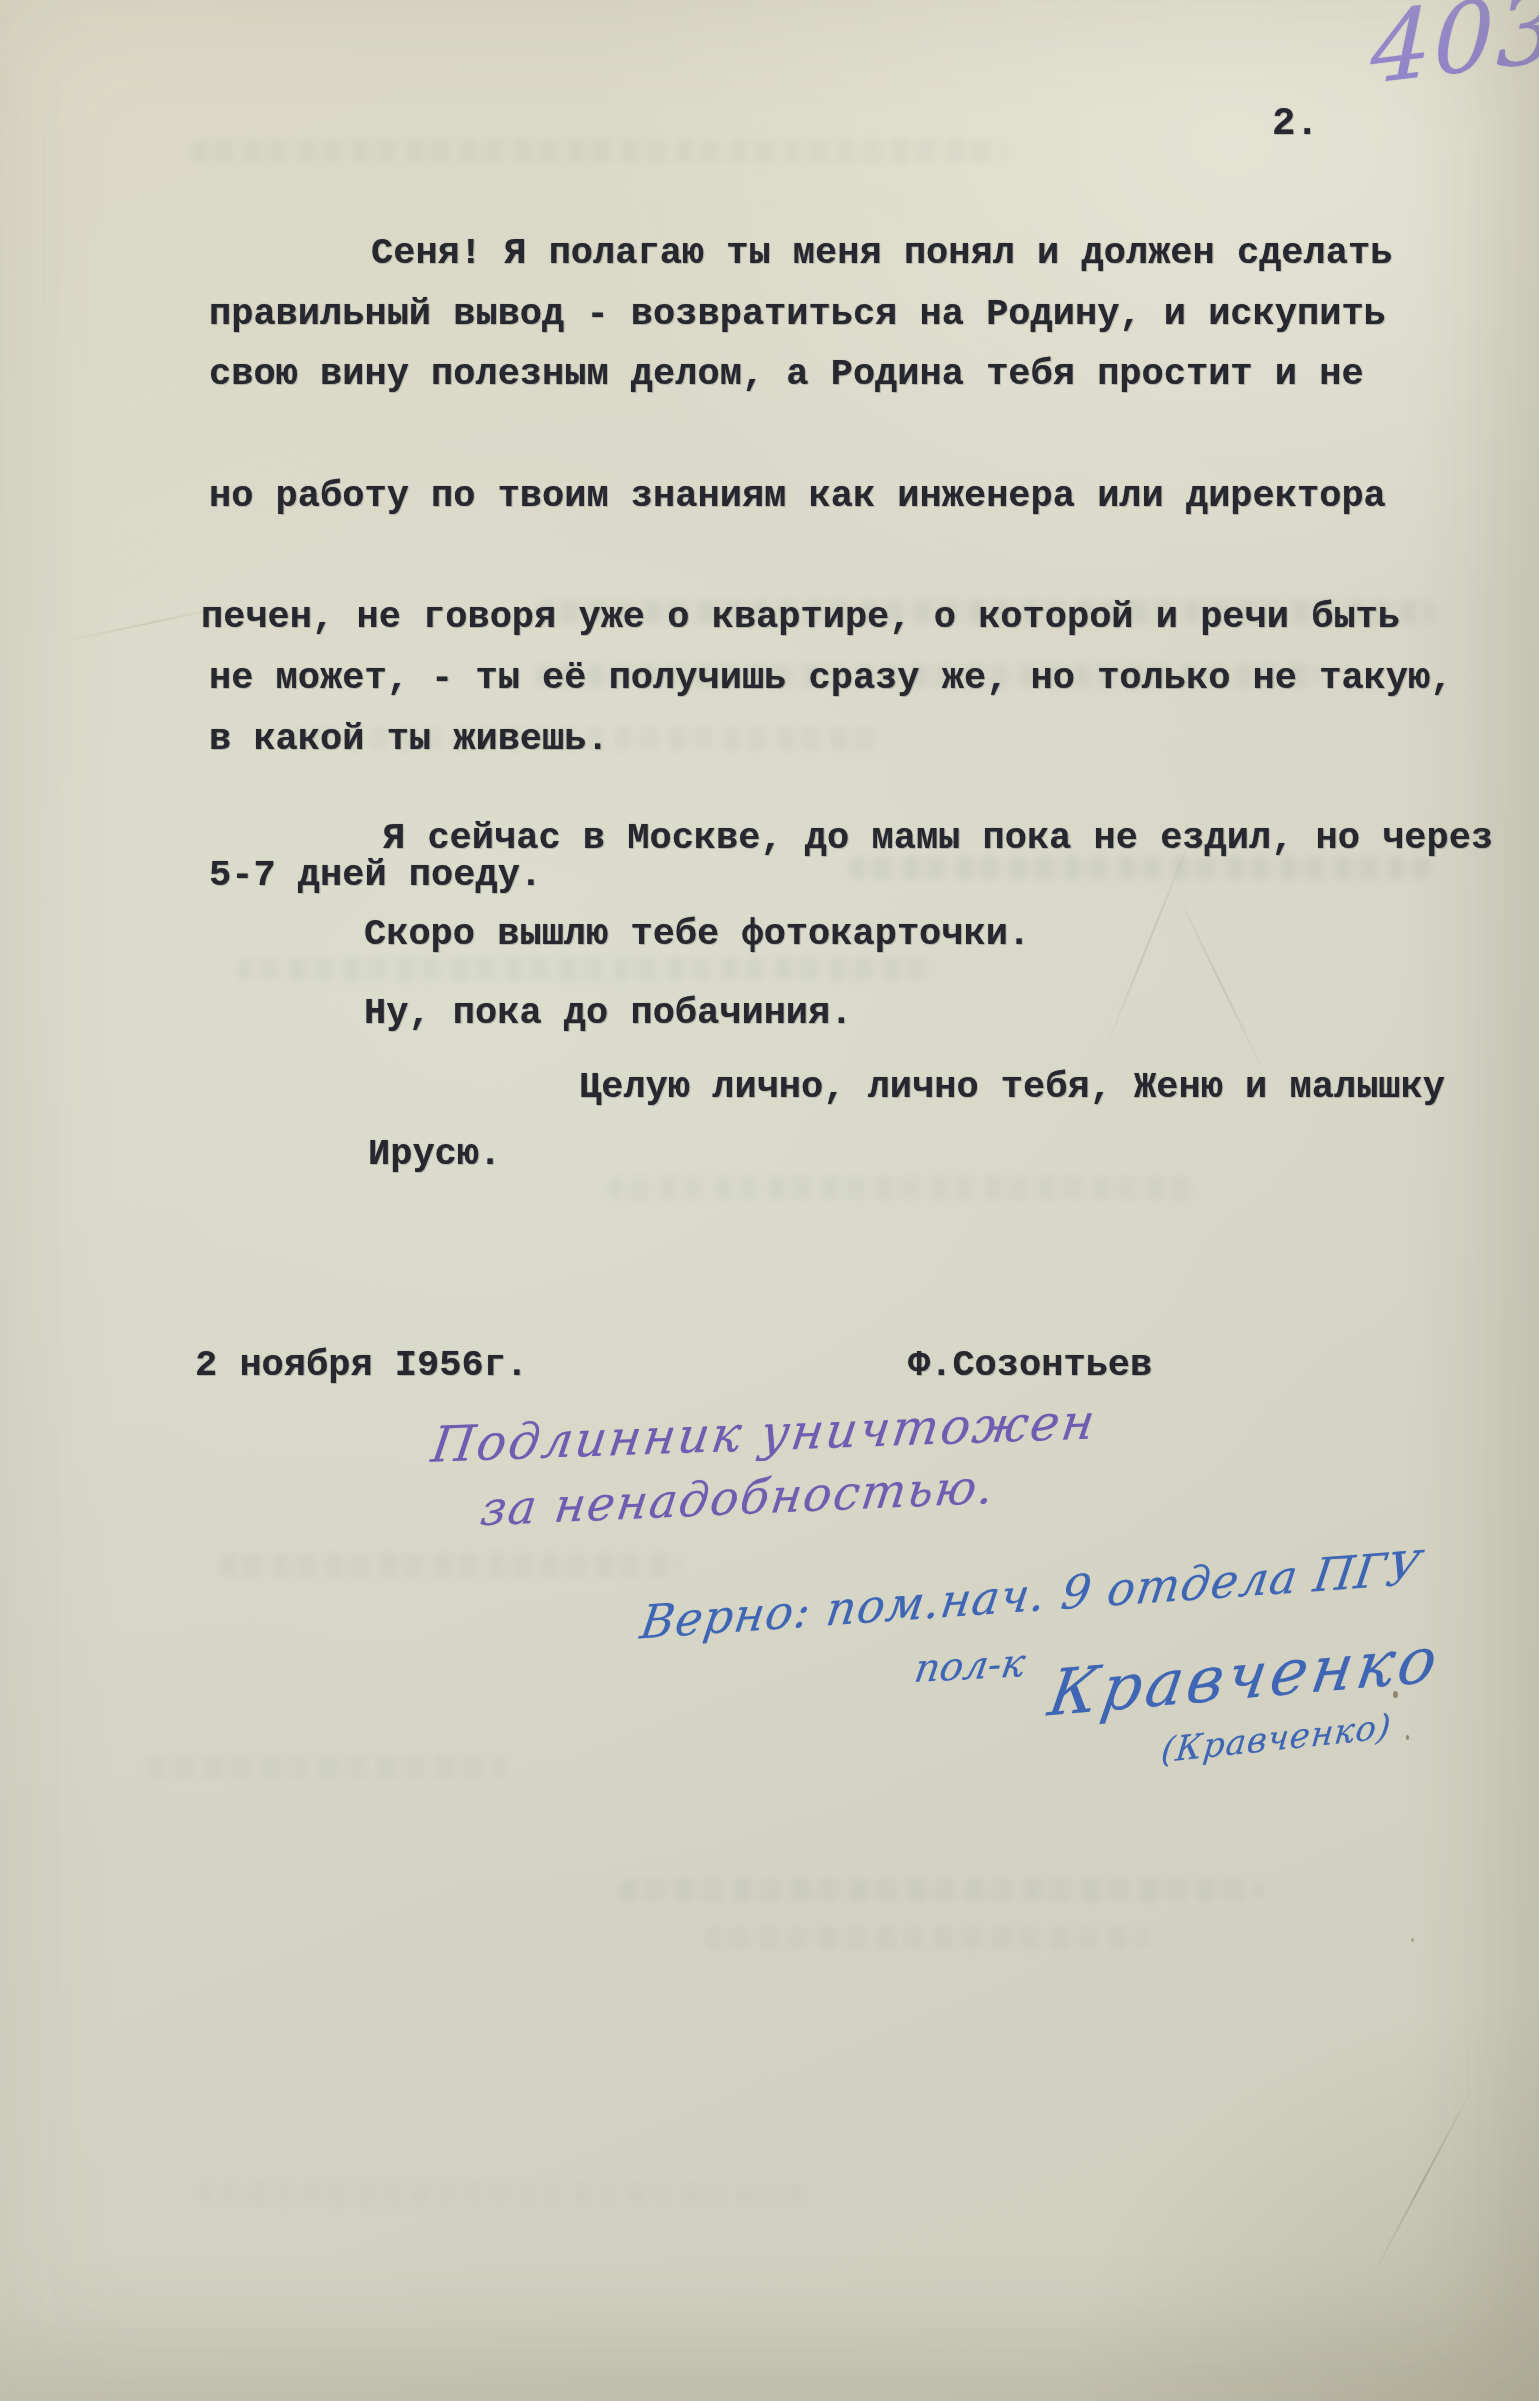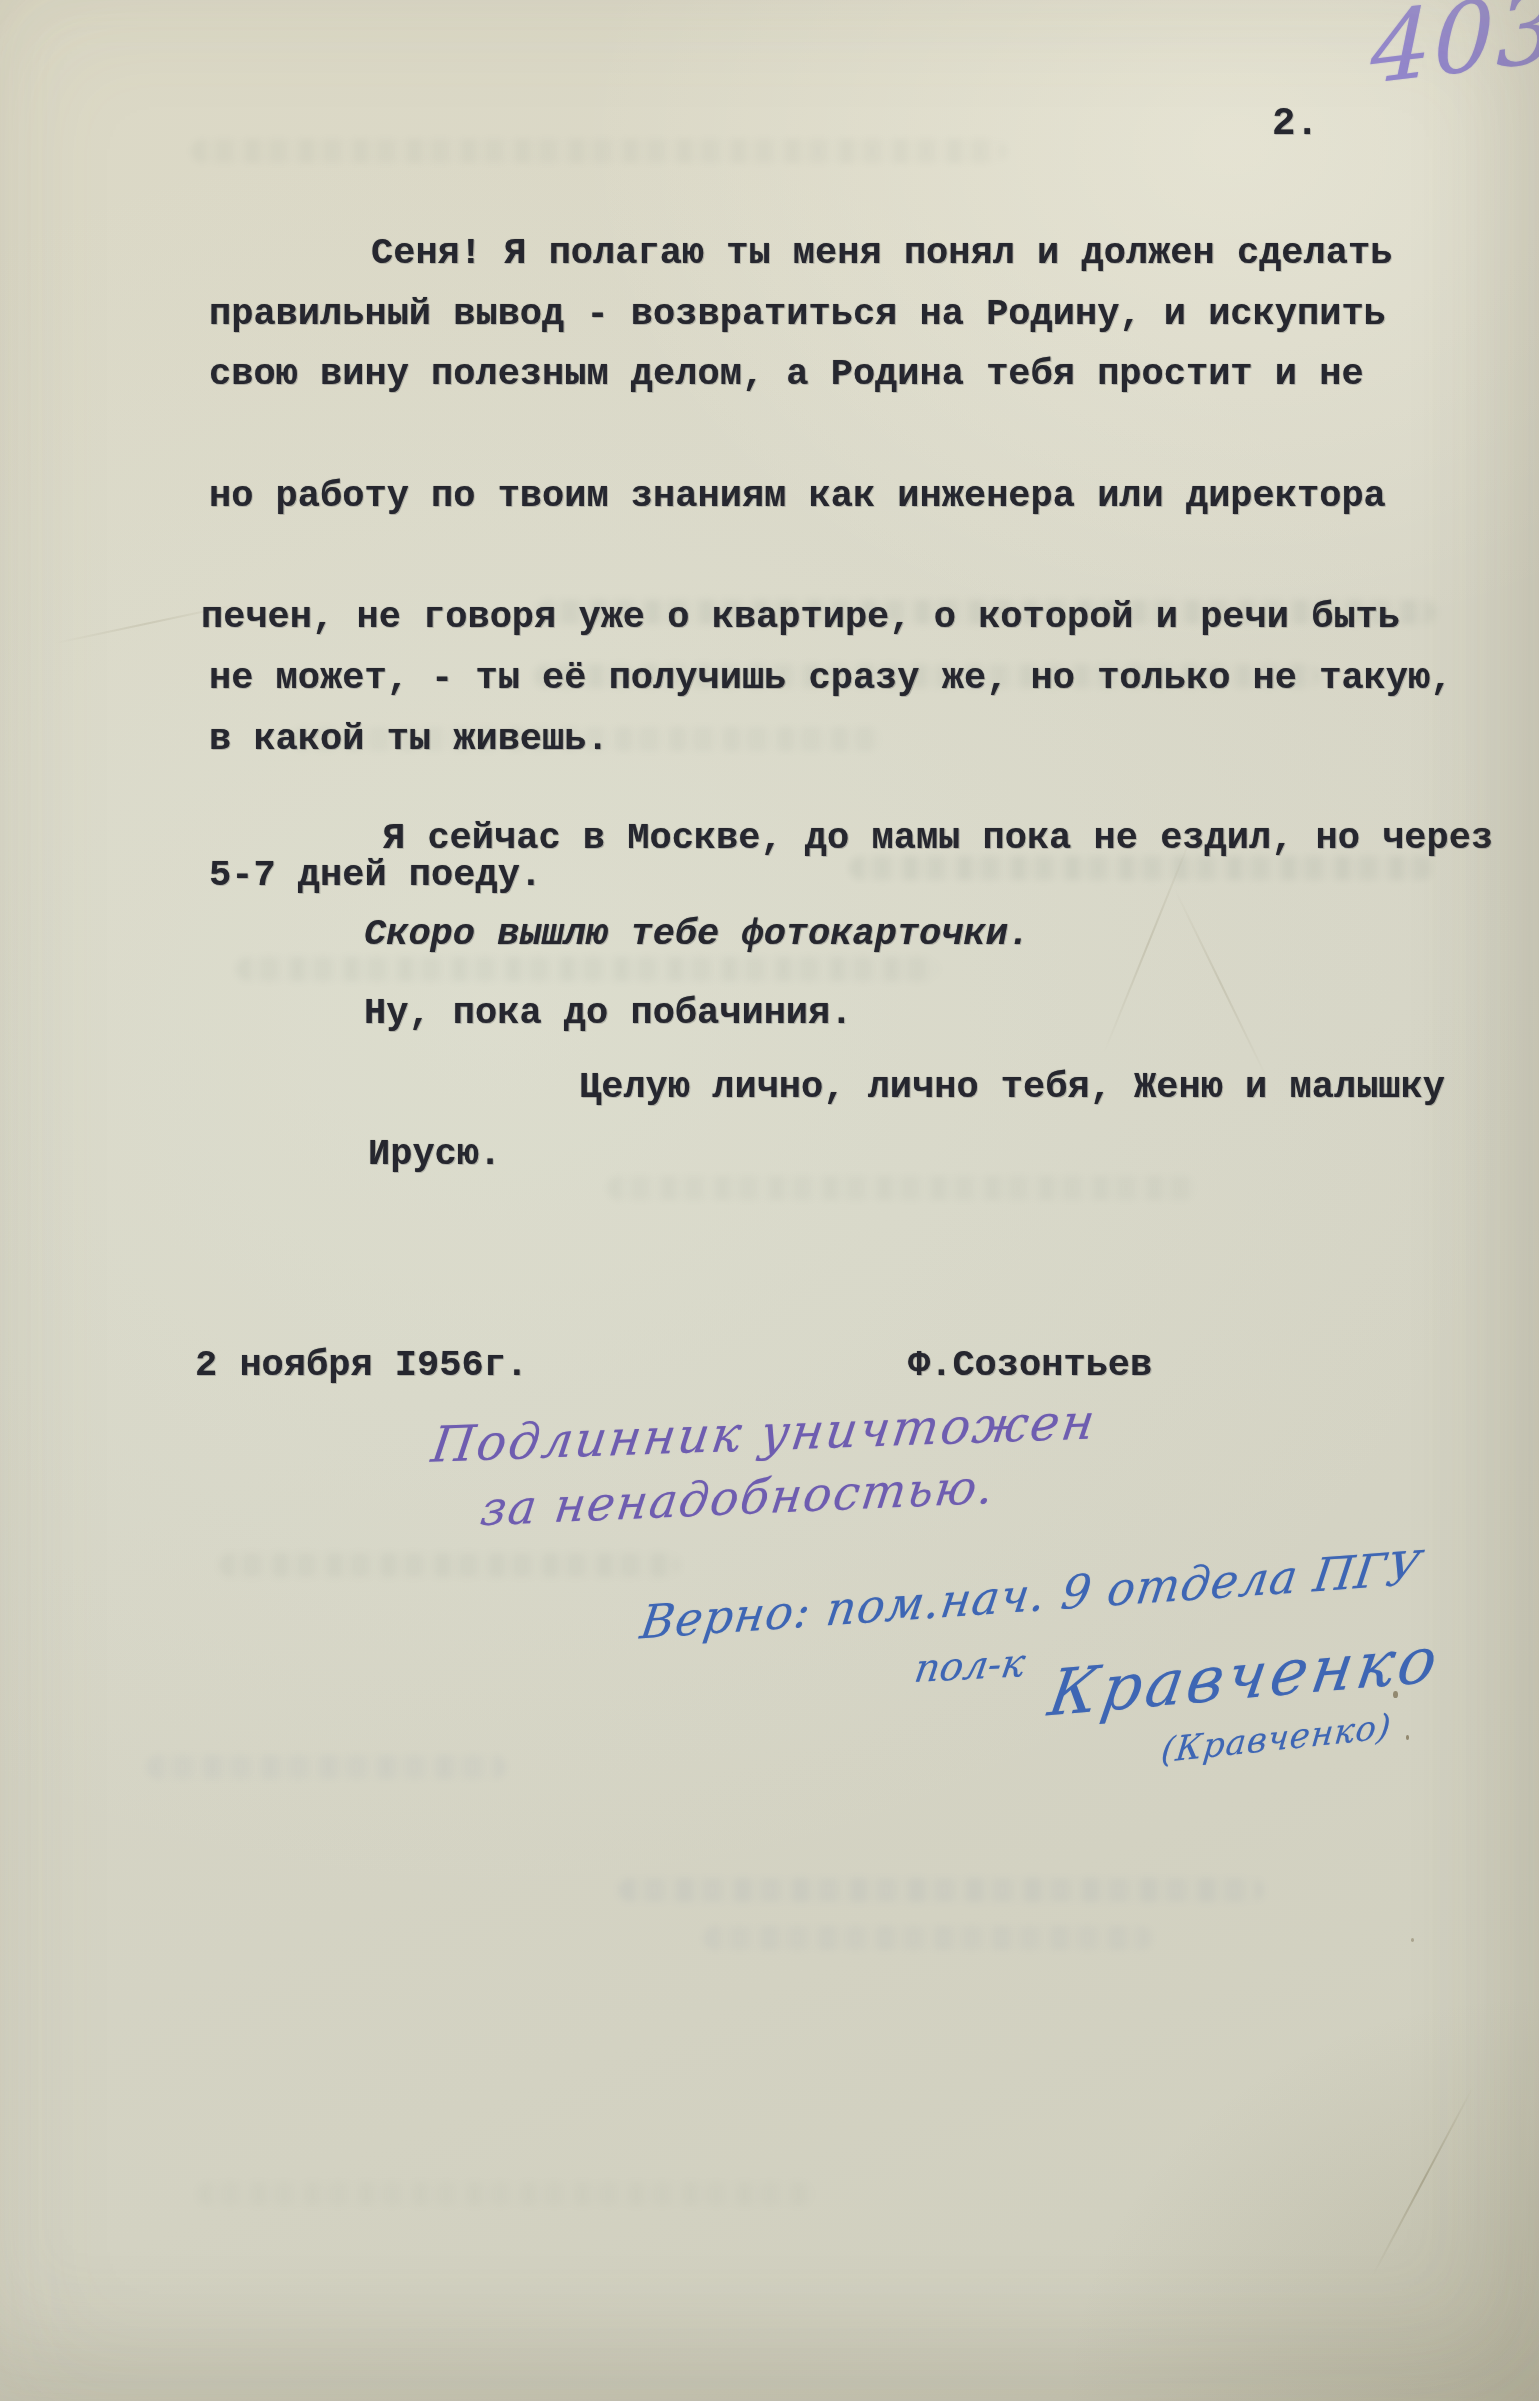--- a/index.html
+++ b/index.html
@@ -135,21 +135,21 @@
   <div class="typed" style="left:209px; top:296px;">правильный вывод - возвратиться на Родину, и искупить</div>
   <div class="typed" style="left:209px; top:356px;">свою вину полезным делом, а Родина тебя простит и не</div>
   <div class="typed" style="left:209px; top:478px;text-align:right;">но работу по твоим знаниям как инженера или директора</div>
   <div class="typed" style="left:201px; top:599px;">печен, не говоря уже о квартире, о которой и речи быть</div>
   <div class="typed" style="left:209px; top:660px;">не может, - ты её получишь сразу же, но только не такую,</div>
   <div class="typed" style="left:209px; top:721px;">в какой ты живешь.</div>
 
   <div class="typed" style="left:383px; top:780px;margin-top:40px;">Я сейчас в Москве, до мамы пока не ездил, но через</div>
   <div class="typed" style="left:209px; top:841px;margin-top:16px;">5-7 дней поеду.</div>
 
-  <div class="typed" style="left:364px; top:916px;font-style:italic;">Скоро вышлю тебе фотокарточки.</div>
+  <div class="typed" style="left:364px; top:916px;">Скоро вышлю тебе фотокарточки.</div>
 
   <div class="typed" style="left:364px; top:995px;">Ну, пока до побачиния.</div>
 
   <div class="typed" style="left:579px; top:1069px;">Целую лично, лично тебя, Женю и малышку</div>
   <div class="typed" style="left:368px;  top:1136px;">Ирусю.</div>
 
   <div class="typed" style="left:195px; top:1347px;">2 ноября I956г.</div>
   <div class="typed" style="left:908px; top:1347px;">Ф.Созонтьев</div>
 
   <div class="hw violet note1">Подлинник уничтожен</div>

